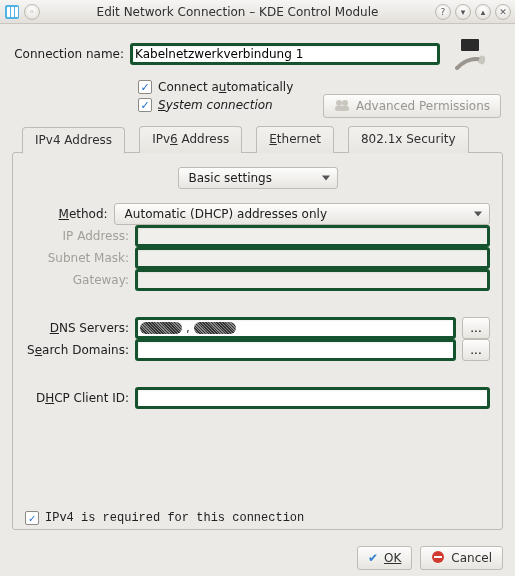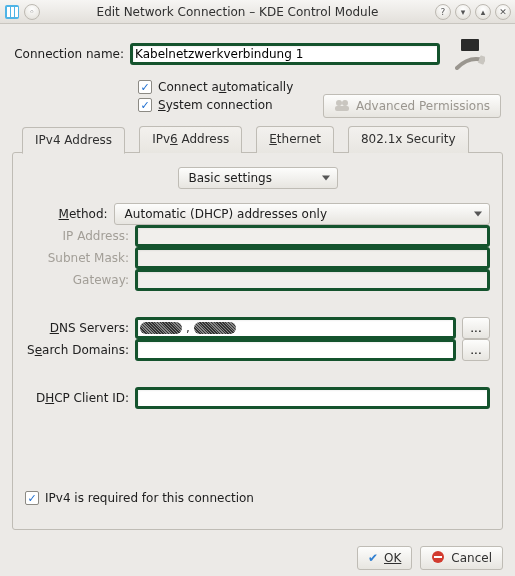--- a/index.html
+++ b/index.html
@@ -175,22 +175,22 @@
     display:inline-flex;align-items:center;justify-content:center;
     font:inherit;
   }
   .redacted {
     display:inline-block;
     height:12px;
     background: repeating-linear-gradient(45deg,#333,#333 1px,#888 1px,#888 2px);
     border-radius:6px;
   }
   .panel-check {
-    position:absolute; left:12px; bottom:24px;
-    display:flex; align-items:center; gap:6px;
+    position:absolute; left:12px; bottom:4px;
+    display:flex; align-items:center; gap:6px;font-family:Liberation Mono, monospace;
   }
   .footer {
     display:flex; justify-content:flex-end; gap:8px;
     padding: 10px 12px 0 12px;
   }
   .u { text-decoration: underline; }
   .app-icon svg, .tb-icon svg { display:block; }
 </style>
 </head>
 <body>
@@ -226,21 +226,21 @@
           <path d="M2 14 Q 14 2 28 6" stroke="#9a968f" stroke-width="4" fill="none" stroke-linecap="round"></path>
           <rect x="24" y="2" width="6" height="8" rx="1" fill="#c9c6c0" transform="rotate(20 27 6)"></rect>
         </svg>
     </span>
   </div>
 
   <div class="checkrow">
     <span class="checkbox checked"></span>
     <span>Connect a<span class="u">u</span>tomatically</span>
   </div>
-  <div class="checkrow" style="margin-bottom:8px;">
+  <div class="checkrow" style="margin-bottom:8px;font-style:italic;">
     <span class="checkbox checked"></span>
     <span><span class="u">S</span>ystem connection</span>
   </div>
 
   <div class="adv-row">
     <button class="btn disabled">
       <span>
         <svg width="16" height="14">
             <circle cx="5" cy="5" r="3" fill="#c9c6c0"></circle>
             <circle cx="11" cy="5" r="3" fill="#c9c6c0"></circle>

